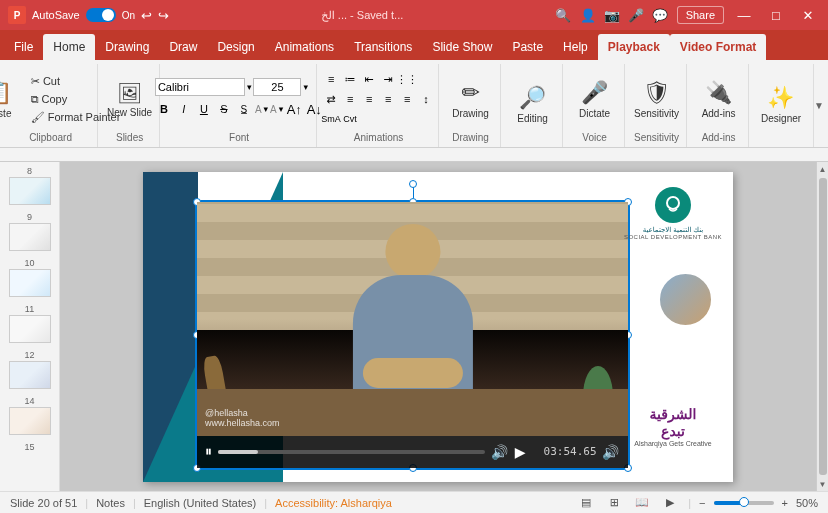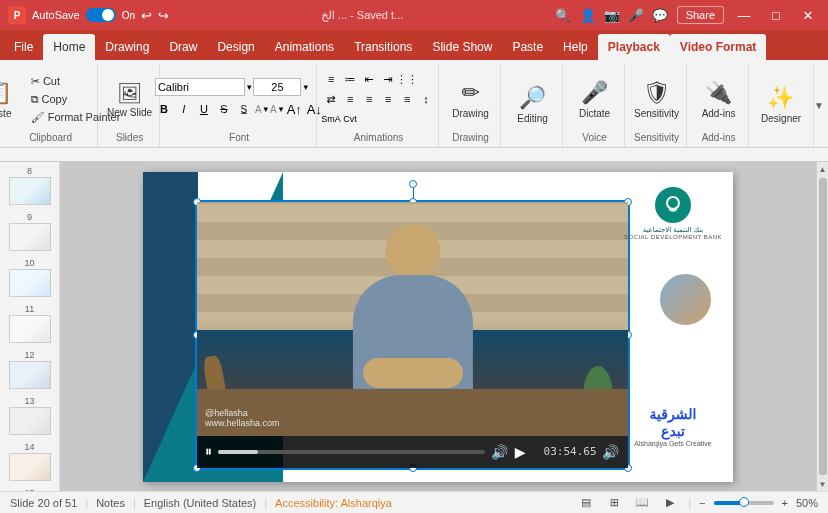--- a/index.html
+++ b/index.html
@@ -200,21 +200,21 @@
       width: 1px;
       height: 14px;
       background: #0078d4;
       top: -18px;
       left: calc(50%);
     }
 
     #video-frame {
       width: 100%;
       height: calc(100% - 32px);
-      background: #0c4a6e;
+      background: #000000;
       overflow: hidden;
       position: relative;
     }
 
     #video-controls {
       height: 32px;
       background: rgba(0,0,0,0.85);
       display: flex;
       align-items: center;
       padding: 0 8px;
@@ -529,21 +529,21 @@
     .logo-sub {
       font-size: 6px;
       color: #555;
       text-align: center;
       letter-spacing: 0.5px;
     }
 
     .bottom-logo-ar {
       font-size: 14px;
       font-weight: bold;
-      color: #1d4ed8;
+      color: #701a75;
       text-align: center;
       direction: rtl;
       line-height: 1.2;
     }
     .bottom-logo-en {
       font-size: 7px;
       color: #555;
       text-align: center;
     }
 
@@ -783,24 +783,20 @@
       </div>
       <div class="thumb-item">
         <span class="thumb-num">11</span>
         <div class="thumb-img t11"></div>
       </div>
       <div class="thumb-item">
         <span class="thumb-num">12</span>
         <div class="thumb-img t12"></div>
       </div>
       <div class="thumb-item">
-        <span class="thumb-num">13</span>
-        <div class="thumb-img t13"></div>
-      </div>
-      <div class="thumb-item">
         <span class="thumb-num">14</span>
         <div class="thumb-img t14"></div>
       </div>
       <div class="thumb-item">
         <span class="thumb-num">15</span>
 
       </div>
 
     </div>
 

